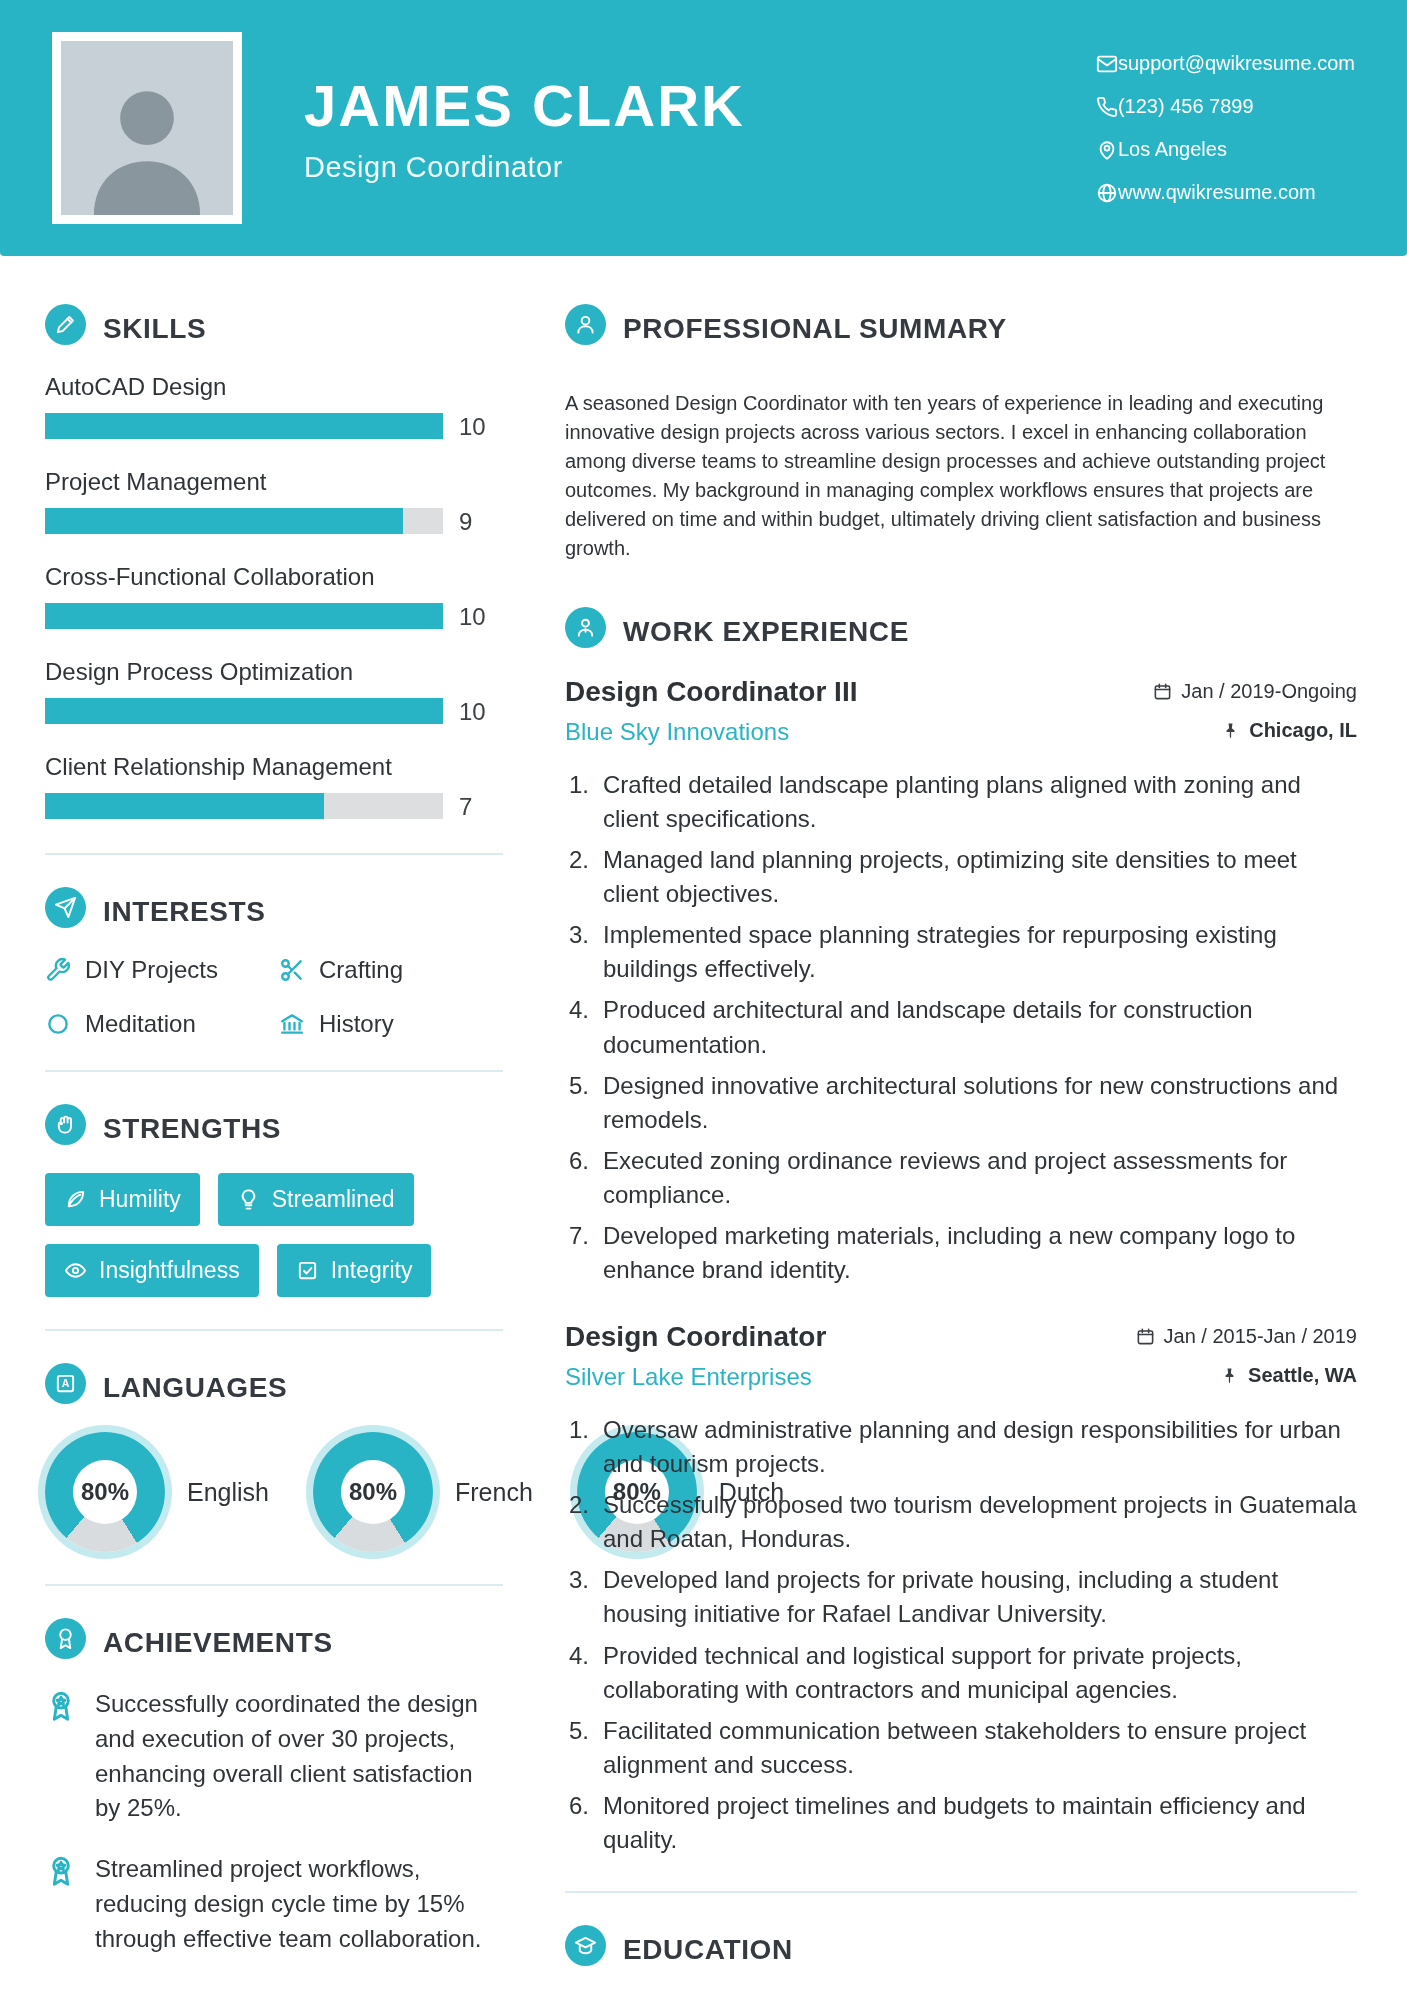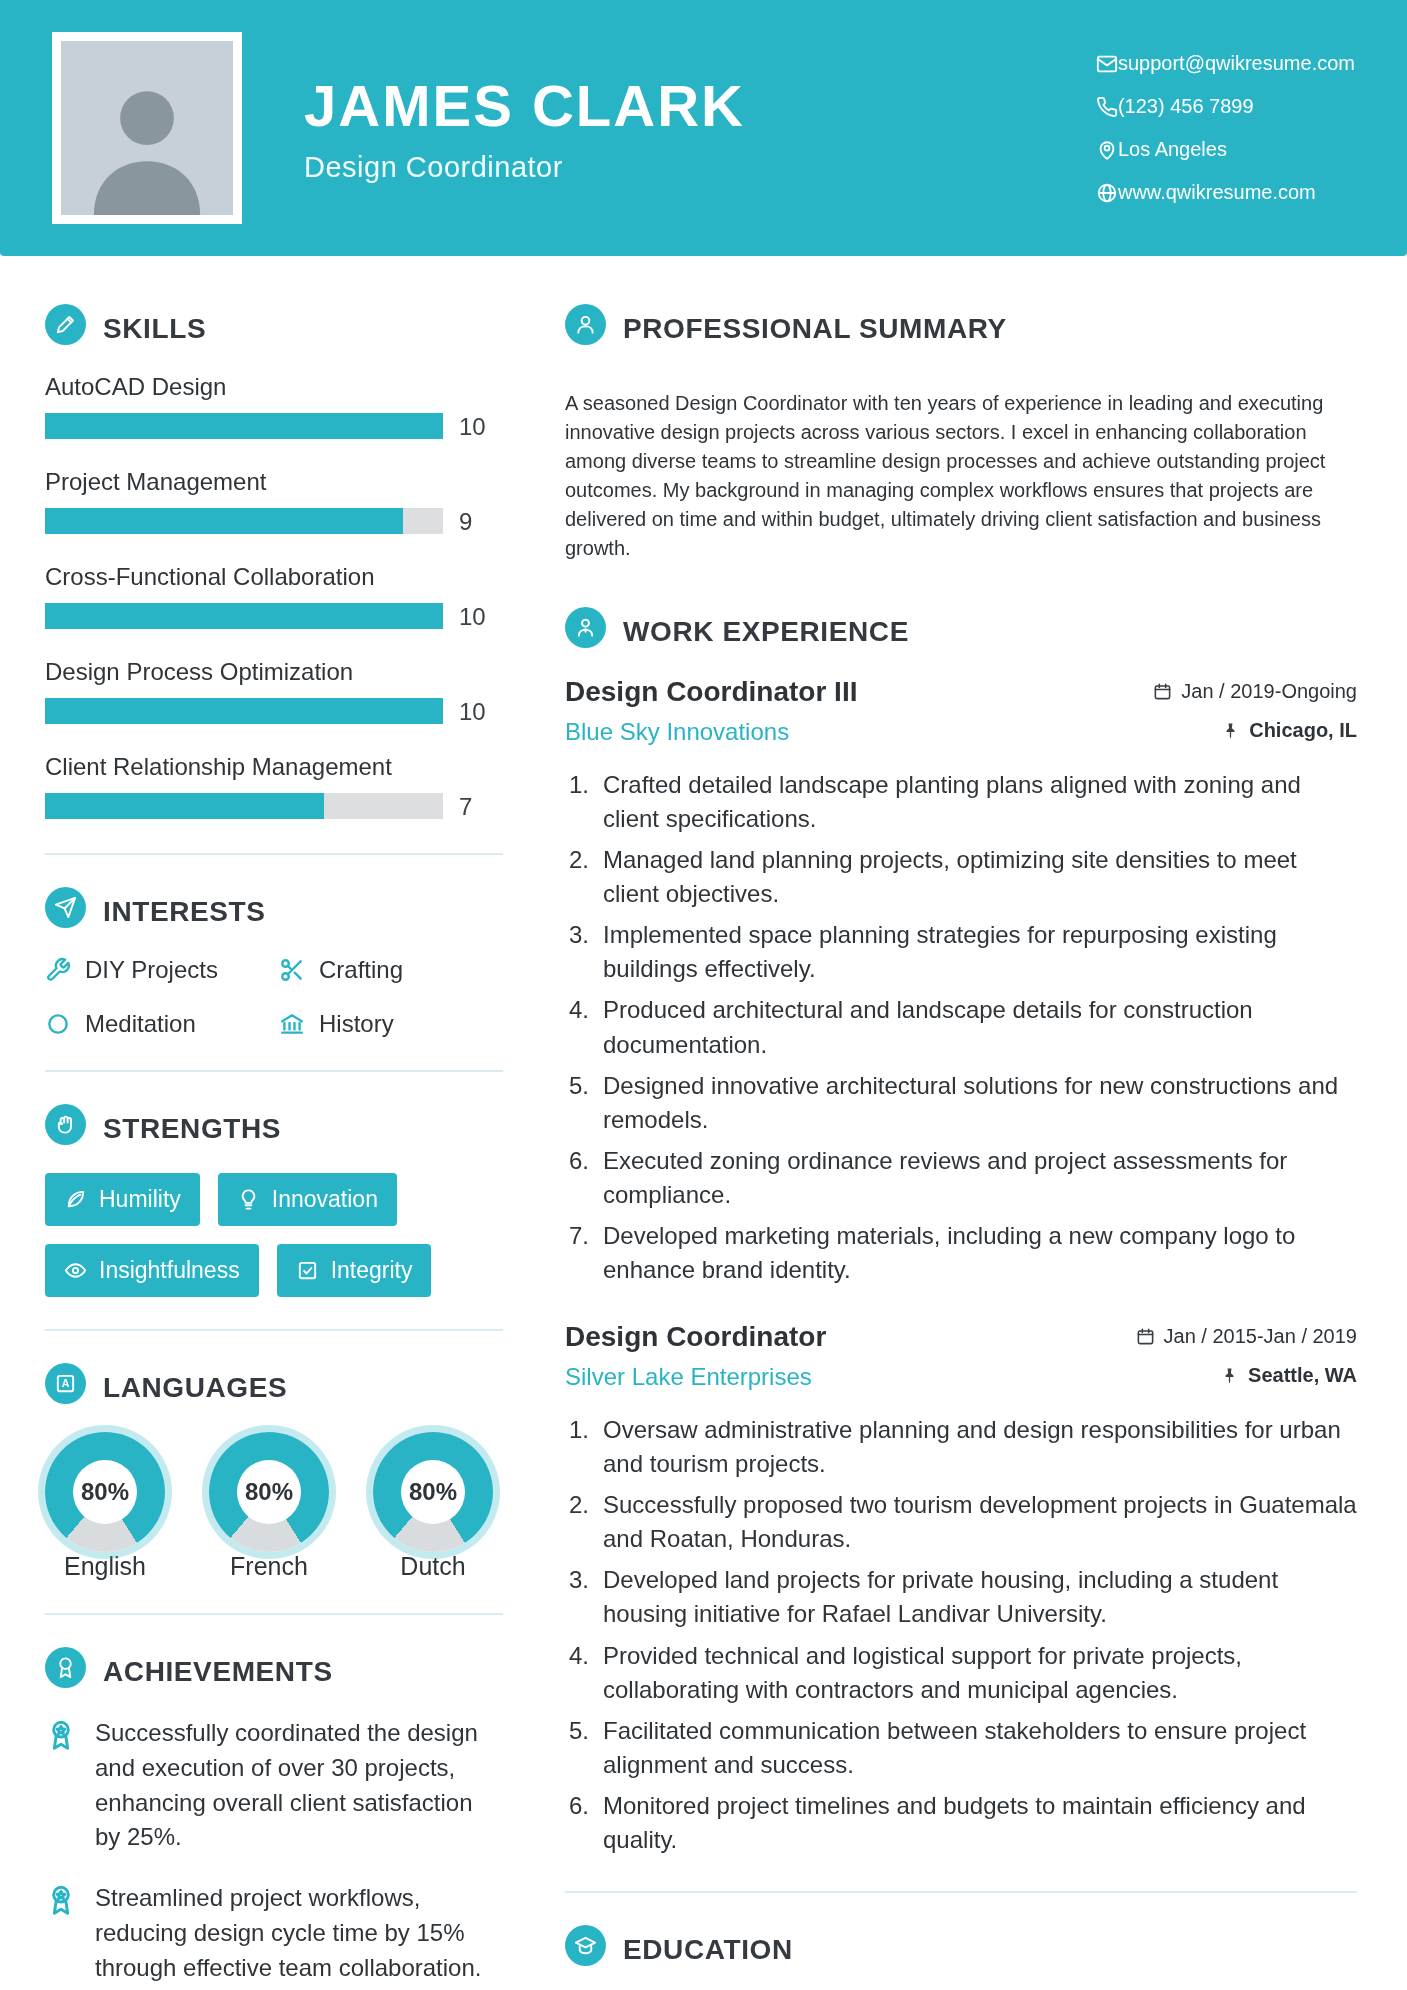--- a/index.html
+++ b/index.html
@@ -57,21 +57,21 @@
   .int-grid{display:grid;grid-template-columns:1fr 1fr;row-gap:26px;column-gap:10px;}
   .int-item{display:flex;align-items:center;gap:14px;font-size:24px;color:#2f3439;}
   .int-item svg{width:26px;height:26px;stroke:var(--accent);fill:none;stroke-width:2.2;stroke-linecap:round;stroke-linejoin:round;flex:0 0 auto;}
   
   .chips{display:flex;flex-wrap:wrap;gap:18px;}
   .chip{display:inline-flex;align-items:center;gap:12px;background:var(--accent);color:#fff;
     padding:13px 19px;border-radius:4px;font-size:23px;}
   .chip svg{width:23px;height:23px;stroke:#fff;fill:none;stroke-width:2;stroke-linecap:round;stroke-linejoin:round;}
   
   .langs{display:flex;gap:44px;}
-  .lang{display:flex;flex-direction:column;align-items:center;}
+  .lang{display:flex;flex-direction:row;align-items:center;gap:22px;}
   .donut{position:relative;width:120px;height:120px;border-radius:50%;
     box-shadow:0 0 0 7px var(--accent-soft);}
   .donut::after{content:"";position:absolute;inset:28px;background:#fff;border-radius:50%;}
   .donut .pct{position:absolute;inset:0;display:flex;align-items:center;justify-content:center;
     font-size:24px;font-weight:bold;color:#2f3439;z-index:1;}
   .lang-label{font-size:25px;color:#2f3439;}
   
   .ach{display:flex;gap:18px;margin-bottom:26px;}
   .ach svg{width:32px;height:32px;stroke:var(--accent);fill:none;stroke-width:2.2;stroke-linecap:round;stroke-linejoin:round;flex:0 0 auto;margin-top:3px;}
   .ach p{font-size:24px;line-height:1.45;color:#2f3439;}
@@ -269,21 +269,21 @@
               <path d="M5 19C5 9 12 4 20 4c0 8-5 15-15 15z"></path>
               <path d="M5 19c3-6 7-10 12-12"></path>
             </svg>
           <span>Humility</span>
         </span>
         <span class="chip">
           <svg viewBox="0 0 24 24">
               <path d="M9 18h6M10 21.5h4"></path>
               <path d="M12 2.5a6 6 0 0 0-4 10.5c.8.7 1 1.5 1 2.5h6c0-1 .2-1.8 1-2.5a6 6 0 0 0-4-10.5z"></path>
             </svg>
-          <span>Innovation</span>
+          <span>Streamlined</span>
         </span>
         <span class="chip">
           <svg viewBox="0 0 24 24">
               <path d="M2 12s3.5-6.5 10-6.5S22 12 22 12s-3.5 6.5-10 6.5S2 12 2 12z"></path>
               <circle cx="12" cy="12" r="2.7"></circle>
             </svg>
           <span>Insightfulness</span>
         </span>
         <span class="chip">
           <svg viewBox="0 0 24 24">

